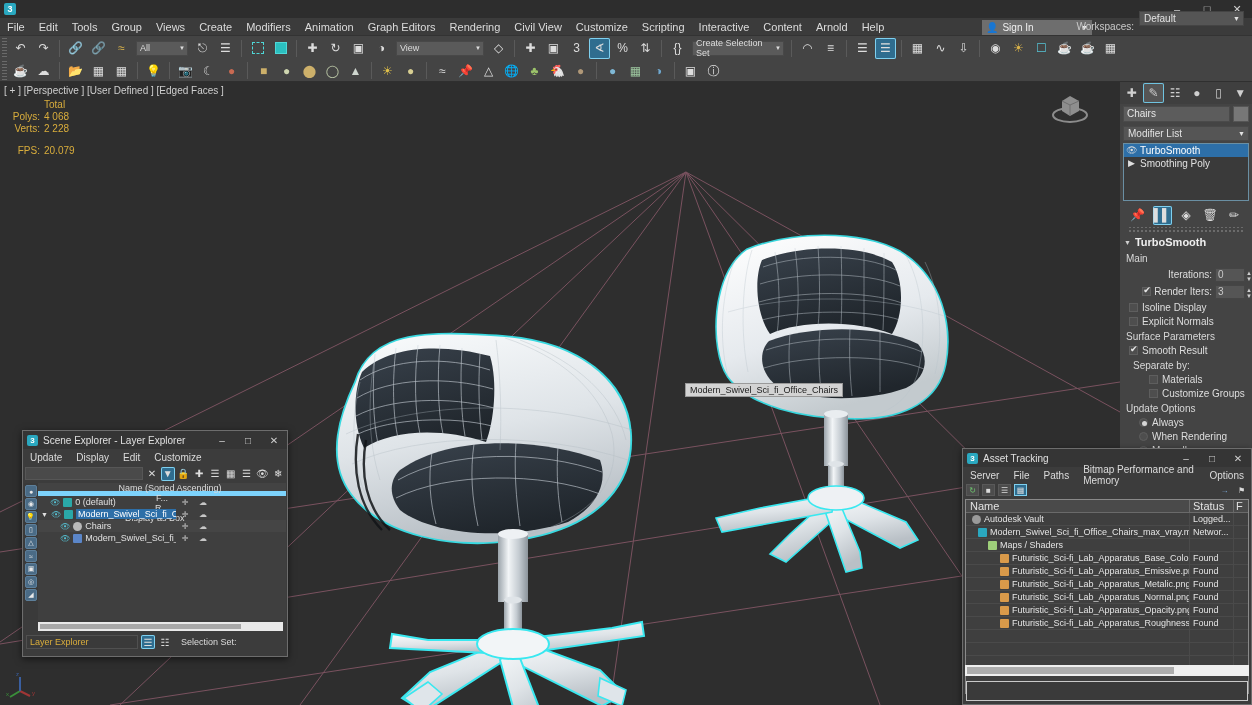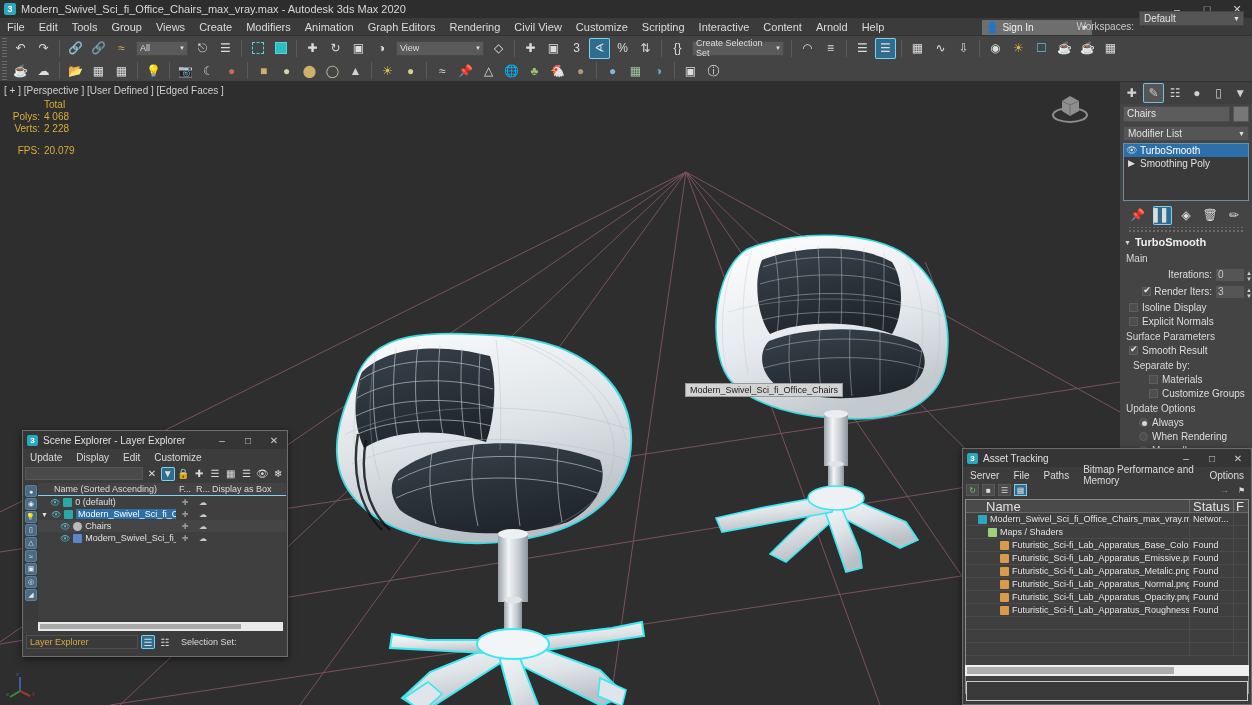--- a/index.html
+++ b/index.html
@@ -131,22 +131,22 @@
   .se-filter { width:120px; height:13px; background:#4a4a4a; border:1px solid #565656; }
   .se-tb-ico { width:14px; height:14px; display:flex; align-items:center; justify-content:center;
      font-size:10px; color:#dcdcdc; border-radius:2px; }
   .se-tb-ico.on { background:#2f6d8f; box-shadow:inset 0 0 0 1px #7fd0ef; }
   .se-body { position:absolute; left:1px; top:52px; right:1px; bottom:36px; display:flex; }
   .se-side { width:14px; background:#3a3a3a; display:flex; flex-direction:column; align-items:center;
      padding-top:2px; gap:1px; }
   .se-side-ico { width:12px; height:12px; background:#4a6b86; border:1px solid #5d7f9a; border-radius:2px;
      font-size:7px; color:#e8e8e8; display:flex; align-items:center; justify-content:center; }
   .se-list { flex:1; background:#3f3f3f; overflow:hidden; }
-  .se-hdr { display:flex; height:13px; background:#434343; border-bottom:1px solid #7dd3fc;
-     font-size:9px; color:#dcdcdc; align-items:center; }
+  .se-hdr { display:flex; height:13px; background:#434343; border-bottom:5px solid #7dd3fc;
+     font-size:9px; color:#dcdcdc; align-items:center;flex-direction:column; }
   .se-hdr .c1 { flex:1; padding-left:16px; }
   .se-hdr .c2, .se-hdr .c3 { width:18px; text-align:center; }
   .se-hdr .c4 { width:74px; }
   .se-row { display:flex; height:12px; align-items:center; font-size:9px; color:#e0e0e0; }
   .se-row .nm { flex:1; display:flex; align-items:center; gap:3px; overflow:hidden; white-space:nowrap; }
   .se-row .cell { width:18px; text-align:center; font-size:8px; color:#c6c6c6; }
   .se-row .cell4 { width:74px; }
   .se-row.alt { background:#454545; }
   .se-name-sel { background:#2d6fa8; color:#fff; padding:0 2px; }
   .se-foot { position:absolute; left:1px; right:1px; bottom:1px; height:35px; background:#3c3c3c; }
@@ -159,21 +159,21 @@
 
   
   #asset-tracking { left:962px; top:448px; width:290px; height:257px; }
   .at-toolbar { height:14px; display:flex; align-items:center; gap:3px; padding:0 3px; background:#3c3c3c; }
   .at-tico { width:13px; height:12px; display:flex; align-items:center; justify-content:center;
      font-size:8px; color:#dcdcdc; background:#4c4c4c; border:1px solid #595959; }
   .at-tico.on { background:#2f6d8f; border-color:#7fd0ef; }
   .at-grid { position:absolute; left:2px; top:50px; right:2px; height:195px;
      background:#3f3f3f; border:1px solid #8a8a8a; overflow:hidden; }
   .at-hdr { display:flex; height:13px; background:#4a4a4a; border-bottom:1px solid #6a6a6a;
-     font-size:13px; color:#e2e2e2; align-items:center;padding-left:16px; }
+     font-size:11px; color:#e2e2e2; align-items:center; }
   .at-hdr .n { flex:1; padding-left:4px; border-right:1px solid #6a6a6a; height:13px; line-height:13px; }
   .at-hdr .s { width:44px; padding-left:3px; border-right:1px solid #6a6a6a; height:13px; line-height:13px; }
   .at-hdr .f { width:14px; padding-left:2px; height:13px; line-height:13px; }
   .at-row { display:flex; height:13px; align-items:center; font-size:9px; color:#e4e4e4;
      border-bottom:1px solid #4a4a4a; }
   .at-row .n { flex:1; display:flex; align-items:center; gap:3px; overflow:hidden;
      white-space:nowrap; border-right:1px solid #4a4a4a; height:13px; }
   .at-row .s { width:44px; padding-left:3px; border-right:1px solid #4a4a4a; height:13px; line-height:13px; }
   .at-row .f { width:14px; height:13px; }
   .at-hscroll { position:absolute; left:2px; right:2px; bottom:28px; height:11px; background:#efefef; }
@@ -182,21 +182,20 @@
      background:#3a3a3a; border:1px solid #c9c9c9; }
   .ficon { width:9px; height:9px; border-radius:1px; display:inline-block; flex:none; }
 </style>
 </head>
 <body>
 
 <div id="app">
 
   <div class="titlebar">
     <div class="tb-icon">3</div>
-    <div class="tb-title">Modern_Swivel_Sci_fi_Office_Chairs_max_vray.max - Autodesk 3ds Max 2020</div>
     <div class="tb-btns">
       <div class="tb-btn">–</div>
       <div class="tb-btn">□</div>
       <div class="tb-btn close">✕</div>
     </div>
   </div>
 
   <div class="menubar">
     <div class="menuitem">File</div>
     <div class="menuitem">Edit</div>
@@ -931,20 +930,28 @@
       </div>
     </div>
 
     <div class="at-grid">
       <div class="at-hdr">
         <div class="n">Name</div>
         <div class="s">Status</div>
         <div class="f">F</div>
       </div>
 
+      <div class="at-row">
+        <div class="n" style="padding-left:6px;">
+          <span class="ficon" style="background:#9a9a9a;border-radius:50%;"></span>
+          <span>Autodesk Vault</span>
+        </div>
+        <div class="s">Logged...</div>
+        <div class="f"></div>
+      </div>
 
       <div class="at-row">
         <div class="n" style="padding-left:12px;">
           <span class="ficon" style="background:#2aa8c0;"></span>
           <span>Modern_Swivel_Sci_fi_Office_Chairs_max_vray.max</span>
         </div>
         <div class="s">Networ...</div>
         <div class="f"></div>
       </div>
 

